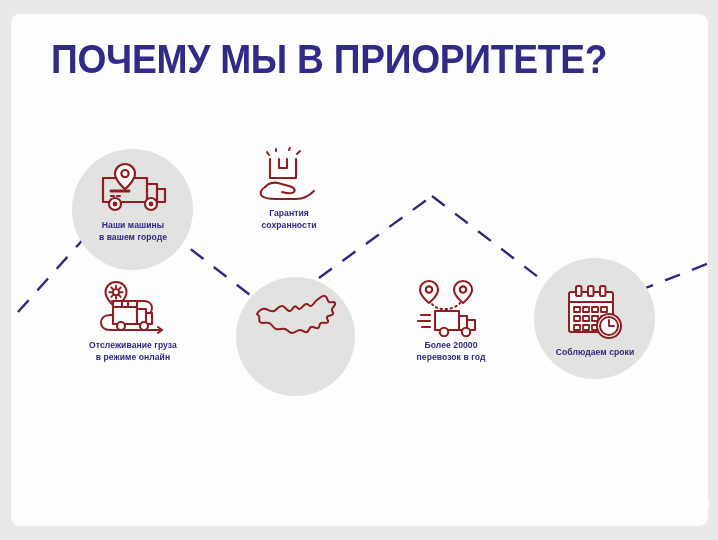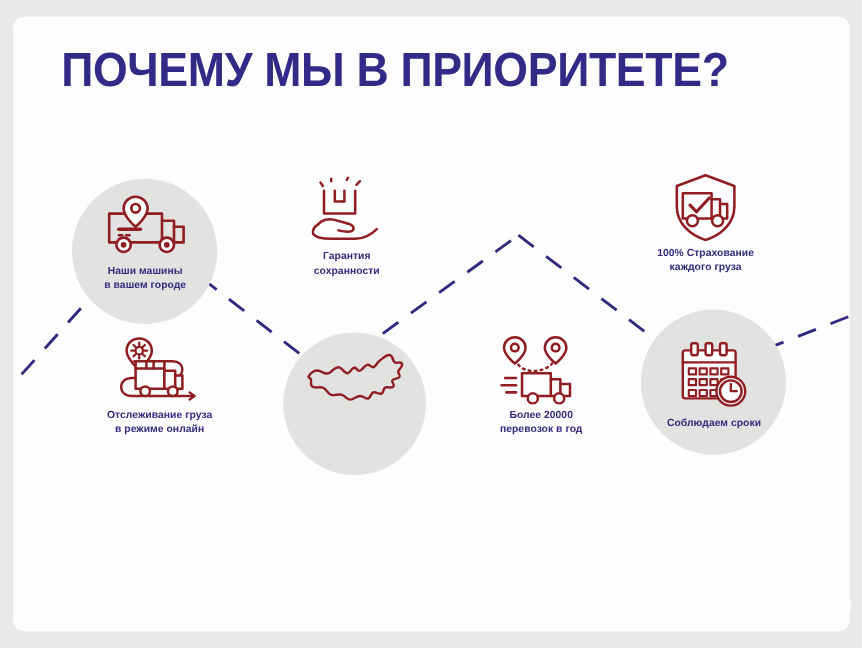--- a/index.html
+++ b/index.html
@@ -120,21 +120,21 @@
   <svg id="connectors" viewBox="0 0 718 540" xmlns="http://www.w3.org/2000/svg">
     <g fill="none" stroke="#2f2a7d" stroke-width="2.4" stroke-linecap="butt" stroke-dasharray="16 13">
       <path d="M 18,312 L 122,196"></path>
       <path d="M 122,196 L 272,312"></path>
       <path d="M 272,312 L 432,196"></path>
       <path d="M 432,196 L 584,312"></path>
       <path d="M 584,312 L 712,262"></path>
     </g>
   </svg>
 
-  <div class="feature" style="left:30px; top:146px;">
+  <div class="feature" style="left:42px; top:146px;">
     <div class="circle-bg" style="width:121px; height:121px; left:19px; top:-11px;"></div>
     <div class="icon-wrap">
       <svg width="76" height="54" viewBox="0 0 76 54" fill="none" stroke="#8f1d22" stroke-width="2.2" stroke-linecap="round" stroke-linejoin="round">
         <path d="M8,17 L8,41 L62,41 L62,23 L52,23 L52,17 Z"></path>
         <path d="M52,23 L52,41"></path>
         <path d="M62,28 L70,28 L70,41 L62,41"></path>
         <path d="M16,30 L34,30" stroke-width="3"></path>
         <path d="M16,35 L28,35" stroke-width="2" stroke-dasharray="3 3"></path>
         <circle cx="20" cy="43" r="6" fill="#fdfdfd"></circle>
         <circle cx="20" cy="43" r="2.4" fill="#8f1d22" stroke="none"></circle>
@@ -160,35 +160,20 @@
         <path d="M9,40 C12,36 18,35 22,36 L33,39"></path>
         <path d="M9,40 C6,42 4,45 5,48 C7,51 14,52 20,52 L40,52 C47,52 54,48 58,44"></path>
         <path d="M33,39 C37,40 40,42 38,45 C36,47 30,46 26,45"></path>
       </svg>
     </div>
     <div class="label">Гарантия
 сохранности</div>
   </div>
 
 
-  <div class="feature" style="left:497px; top:131px;">
-    <div class="icon-wrap">
-      <svg width="64" height="60" viewBox="0 0 64 60" fill="none" stroke="#8f1d22" stroke-width="2.1" stroke-linecap="round" stroke-linejoin="round">
-        <path d="M32,3 L8,12 L8,29 C8,43 19,53 32,57 C45,53 56,43 56,29 L56,12 Z"></path>
-        <path d="M13,18 L13,39 L44,39 L44,23 L37,23 L37,18 Z" fill="#fdfdfd"></path>
-        <path d="M37,23 L37,39"></path>
-        <path d="M44,27 L50,27 L50,39 L44,39"></path>
-        <circle cx="21" cy="41" r="4.6" fill="#fdfdfd"></circle>
-        <circle cx="42" cy="41" r="4.6" fill="#fdfdfd"></circle>
-        <path d="M19,28 L24.5,33.5 L35,22" stroke-width="2.6"></path>
-      </svg>
-    </div>
-    <div class="label">100% Страхование
-каждого груза</div>
-  </div>
 
   <div class="feature" style="left:42px; top:266px;">
     <div class="icon-wrap">
       <svg width="74" height="58" viewBox="0 0 74 58" fill="none" stroke="#8f1d22" stroke-width="2.1" stroke-linecap="round" stroke-linejoin="round">
         <path d="M20,3 C14,3 9.5,7.6 9.5,13.3 C9.5,20.4 20,29 20,29 C20,29 30.5,20.4 30.5,13.3 C30.5,7.6 26,3 20,3 Z" fill="#fdfdfd"></path>
         <g stroke-width="1.9">
           <circle cx="20" cy="13.2" r="3.1"></circle>
           <path d="M20,6.6 L20,9"></path>
             <path d="M20,17.4 L20,19.8"></path>
           <path d="M13.4,13.2 L15.8,13.2"></path>

